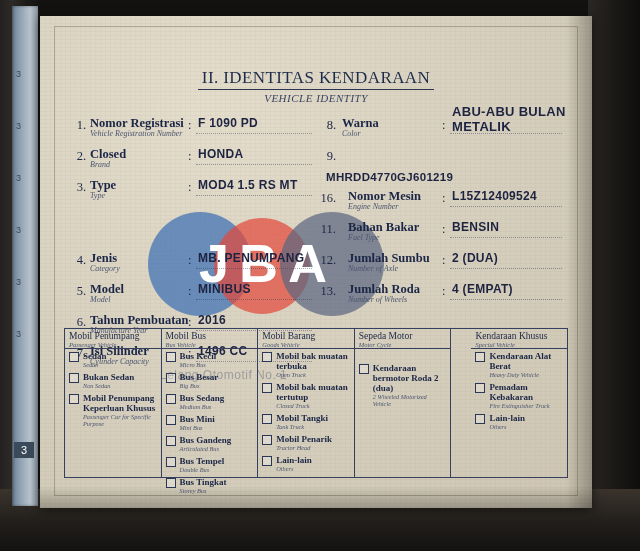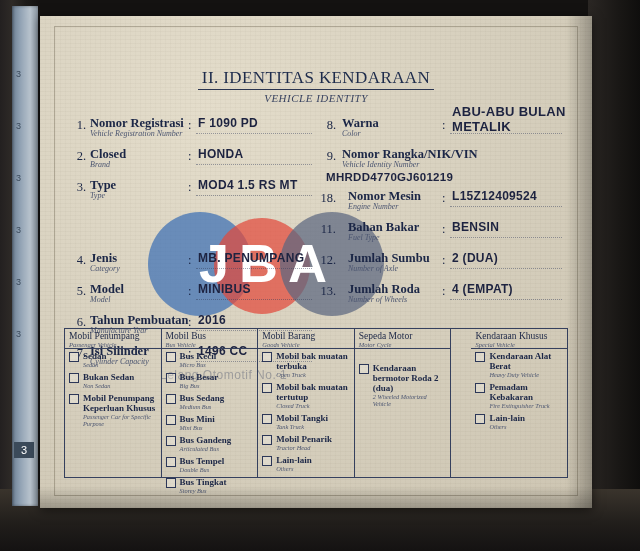--- a/index.html
+++ b/index.html
@@ -261,29 +261,25 @@
             <b>Warna</b>
             <i>Color</i>
           </span>
           <span class="colon">:</span>
           <span class="val" style="top:-12px;font-size:13px">ABU-ABU BULAN METALIK</span>
           <span class="dots"></span>
         </div>
 
         <div class="row" style="height:42px">
           <span class="num">9.</span>
-          <span class="lbl">
-            <b>Nomor Rangka/NIK/VIN</b>
-            <i>Vehicle Identity Number</i>
-          </span>
           <span class="val" style="left:10px;top:24px;font-size:11.5px">MHRDD4770GJ601219</span>
         </div>
 
         <div class="row">
-          <span class="num">18.</span>
+          <span class="num">16.</span>
           <span class="lbl" style="left:32px">
             <b>Nomor Mesin</b>
             <i>Engine Number</i>
           </span>
           <span class="colon">:</span>
           <span class="val">L15Z12409524</span>
           <span class="dots"></span>
         </div>
 
         <div class="row">

